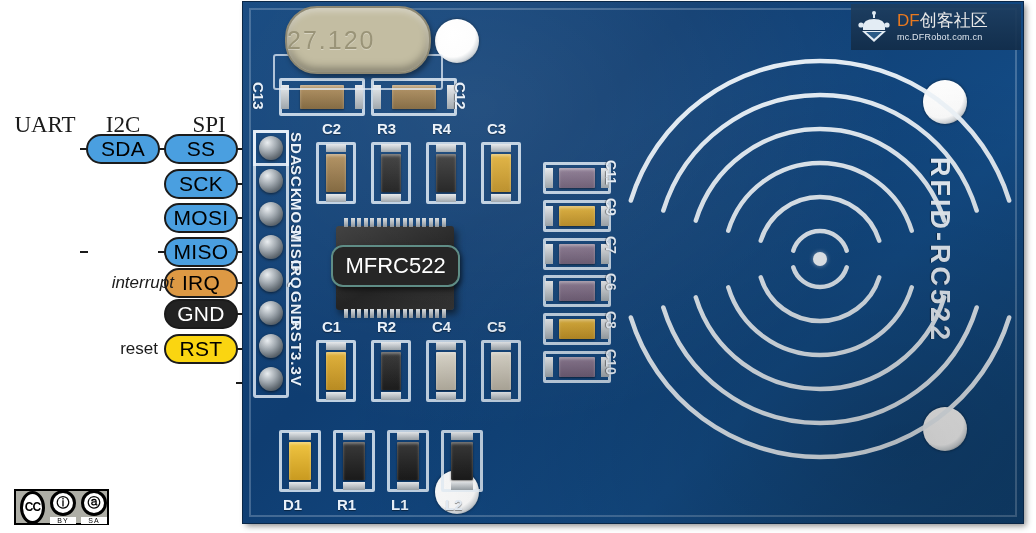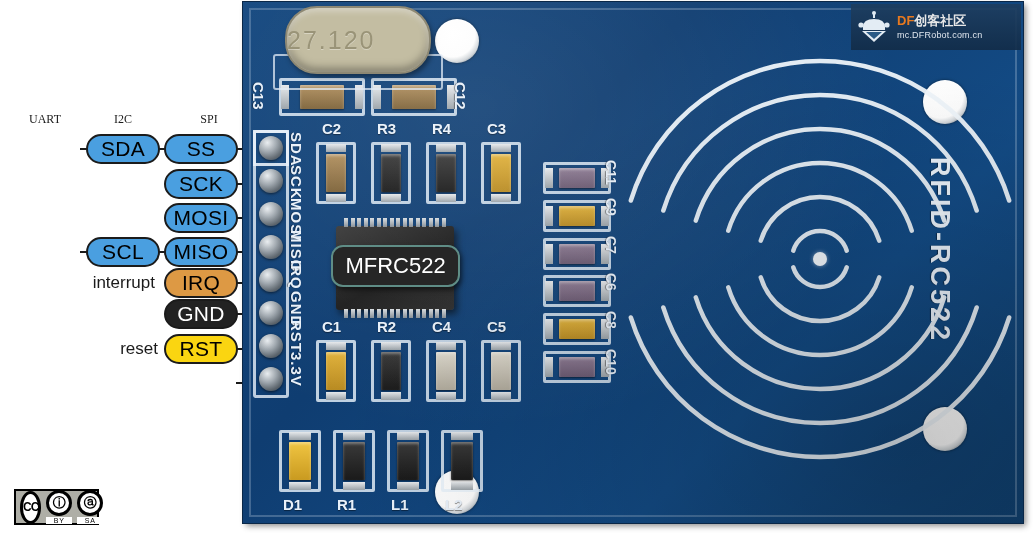--- a/index.html
+++ b/index.html
@@ -3,36 +3,36 @@
 <meta charset="utf-8">
 <style>
   html,body{margin:0;padding:0;background:#ffffff;}
   body{width:1036px;height:533px;position:relative;overflow:hidden;
        font-family:"Liberation Sans",sans-serif;}
 
   
   #pinout{position:absolute;left:0;top:0;width:243px;height:533px;}
 
   .bus-head{position:absolute;font-family:"Liberation Serif",serif;
-            font-size:12px;color:#1b1b1b;text-align:center;white-space:nowrap;}
+            font-size:23px;color:#1b1b1b;text-align:center;white-space:nowrap;}
 
   .pill{position:absolute;height:30px;border-radius:15px;
         border:2px solid #1b1b1b;box-sizing:border-box;
         display:flex;align-items:center;justify-content:center;
         font-size:21px;letter-spacing:.3px;color:#000;
         font-family:"Liberation Sans",sans-serif;}
 
   .lbl-left{position:absolute;height:30px;display:flex;align-items:center;
             justify-content:flex-end;font-size:17px;color:#1b1b1b;
             white-space:nowrap;}
 
   .conn{position:absolute;height:2px;background:#1b1b1b;}
 
   
-  #cc{position:absolute;left:14px;top:489px;width:85px;height:36px;
+  #cc{position:absolute;left:14px;top:489px;width:95px;height:36px;
       background:#aeaea6;border:2px solid #000;box-sizing:border-box;
       display:flex;align-items:center;}
   .cc-ring{border:3px solid #000;border-radius:50%;background:#fff;
            display:flex;align-items:center;justify-content:center;
            font-weight:bold;color:#000;font-family:"Liberation Sans",sans-serif;}
   #cc-main{width:27px;height:27px;font-size:12px;margin-left:4px;letter-spacing:-1px;}
   .cc-col{display:flex;flex-direction:column;align-items:center;margin-left:5px;}
   .cc-sym{width:20px;height:20px;font-size:13px;}
   .cc-cap{font-size:7px;letter-spacing:1px;color:#000;background:#fff;
           width:26px;text-align:center;margin-top:1px;
@@ -46,21 +46,21 @@
   #pcb::after{content:"";position:absolute;inset:0;
       background:radial-gradient(ellipse at 30% 20%,rgba(255,255,255,.09),rgba(0,0,0,0) 55%),
                  radial-gradient(ellipse at 85% 85%,rgba(0,0,0,.22),rgba(0,0,0,0) 60%);
       pointer-events:none;}
 
   
   #logo{position:absolute;right:2px;top:2px;width:170px;height:46px;
         background:linear-gradient(180deg,rgba(30,62,96,.92),rgba(18,44,72,.92));
         display:flex;align-items:center;padding-left:6px;box-sizing:border-box;z-index:9;}
   #logo-text{margin-left:6px;}
-  #logo-title{font-size:13px;font-weight:bold;color:#e8e8e8;line-height:1;}
+  #logo-title{font-size:17px;font-weight:normal;color:#e8e8e8;line-height:1;}
   #logo-title .df{color:#e8791f;}
   #logo-sub{font-size:9px;color:#dfe6ee;margin-top:3px;letter-spacing:.2px;}
 
   
   #xtal{position:absolute;left:42px;top:4px;width:142px;height:64px;
         border-radius:32px;
         background:linear-gradient(160deg,#cfc9ab 0%,#b9b296 40%,#d8d2b8 65%,#9d9madd 100%);
         background-color:#c3bda2;
         border:2px solid #8e8straw;border:2px solid #8d8874;
         box-shadow:inset 0 3px 6px rgba(255,255,255,.45),inset 0 -4px 8px rgba(0,0,0,.35),
@@ -127,28 +127,27 @@
     <div class="bus-head" style="left: 172px; top: 112px; width: 74px;">SPI</div>
     <div class="pill" style="left: 86px; top: 134px; width: 74px; background: rgb(74, 159, 224);">SDA</div>
     <div class="pill" style="left: 164px; top: 134px; width: 74px; background: rgb(74, 159, 224);">SS</div>
     <div class="conn" style="left: 80px; top: 148px; width: 8px;"></div>
     <div class="conn" style="left: 158px; top: 148px; width: 8px;"></div>
     <div class="conn" style="left: 236px; top: 148px; width: 16px;"></div>
     <div class="pill" style="left: 164px; top: 169px; width: 74px; background: rgb(74, 159, 224);">SCK</div>
     <div class="conn" style="left: 236px; top: 183px; width: 16px;"></div>
     <div class="pill" style="left: 164px; top: 203px; width: 74px; background: rgb(74, 159, 224);">MOSI</div>
     <div class="conn" style="left: 236px; top: 217px; width: 16px;"></div>
-    <div class="pill" style="left: 86px; top: 237px; width: 74px; background: rgb(74, 159, 224);">SCL</div>
     <div class="pill" style="left: 164px; top: 237px; width: 74px; background: rgb(74, 159, 224);">MISO</div>
     <div class="conn" style="left: 80px; top: 251px; width: 8px;"></div>
     <div class="conn" style="left: 158px; top: 251px; width: 8px;"></div>
     <div class="conn" style="left: 236px; top: 251px; width: 16px;"></div>
     <div class="pill" style="left: 164px; top: 268px; width: 74px; background: rgb(221, 153, 68);">IRQ</div>
     <div class="conn" style="left: 236px; top: 282px; width: 16px;"></div>
-    <div class="lbl-left" style="left: 57px; top: 268px; width: 98px;">interrupt</div>
+    <div class="lbl-left" style="left: 76px; top: 268px; width: 98px; font-style: italic;">interrupt</div>
     <div class="pill" style="left: 164px; top: 299px; width: 74px; background: rgb(34, 34, 34); color: rgb(255, 255, 255);">GND</div>
     <div class="conn" style="left: 236px; top: 313px; width: 16px;"></div>
     <div class="pill" style="left: 164px; top: 334px; width: 74px; background: rgb(250, 213, 17);">RST</div>
     <div class="conn" style="left: 236px; top: 348px; width: 16px;"></div>
     <div class="lbl-left" style="left: 60px; top: 334px; width: 98px;">reset</div>
     <div class="conn" style="left: 236px; top: 382px; width: 16px;"></div>
   </div>
 
 <div id="cc">
   <div id="cc-main" class="cc-ring">CC</div>

